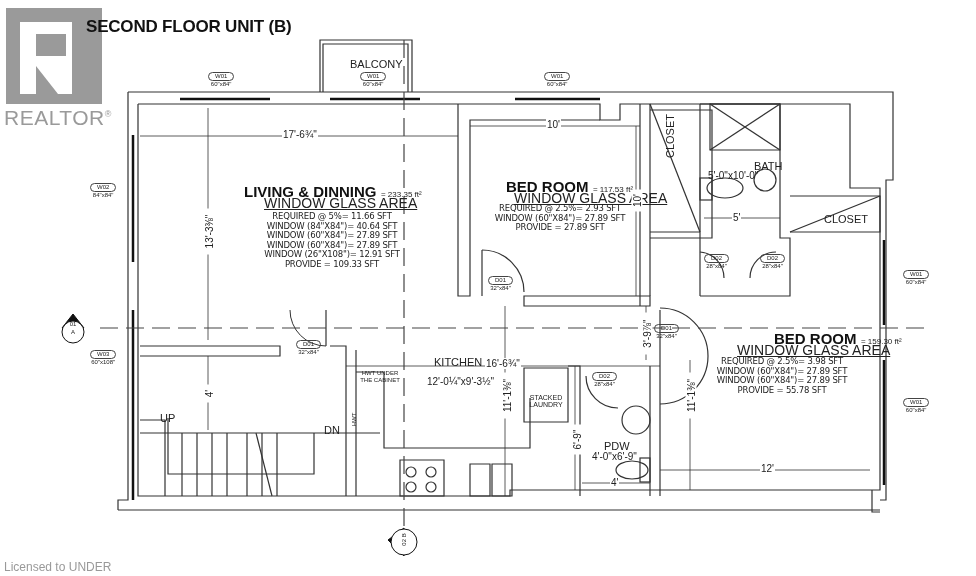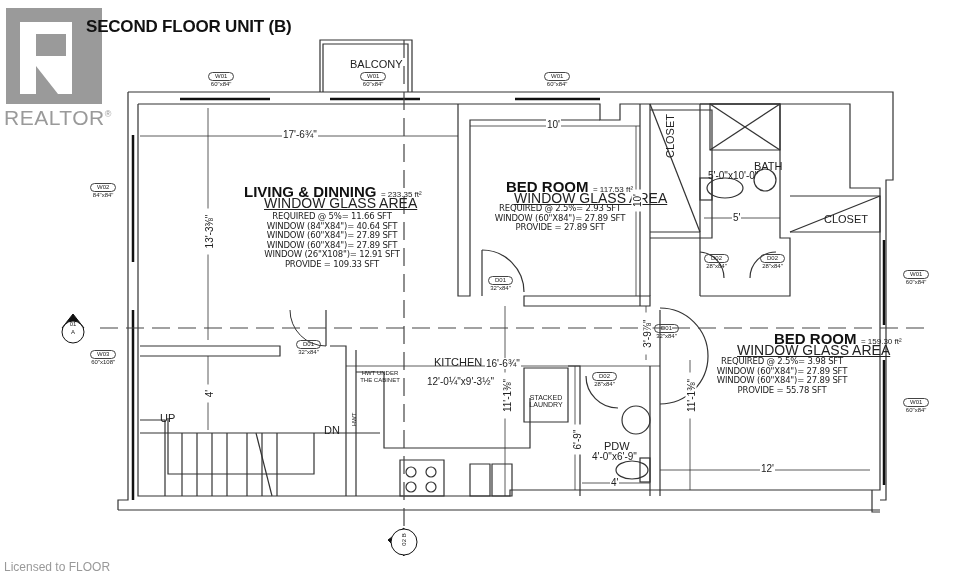--- a/index.html
+++ b/index.html
@@ -143,21 +143,21 @@
     <circle cx="404" cy="542" r="13" fill="#fff"></circle>
   </g>
 </svg>
 
 <div class="logo">
   <div class="r-inner"></div>
     <div class="r-cut"></div>
     <div class="r-leg"></div>
 </div>
 <div class="t logo-word"><span>REALTOR</span><sup>®</sup></div>
-<div class="t license">Licensed to FLOOR</div>
+<div class="t license">Licensed to UNDER</div>
 
 <div class="t title">SECOND FLOOR UNIT (B)</div>
 
 <div class="t" style="left:244px;top:183px;">
   <span class="room-name">LIVING &amp; DINNING</span> <span class="room-area">= 233.35 ft²</span>
 </div>
 <div class="t glass-head" style="left:264px;top:195px;">WINDOW GLASS AREA</div>
 <div class="t calc" style="left:262px;top:212px;width:140px;">
   <div>REQUIRED @ 5%= 11.66 SFT</div>
     <div>WINDOW (84"X84")= 40.64 SFT</div>

